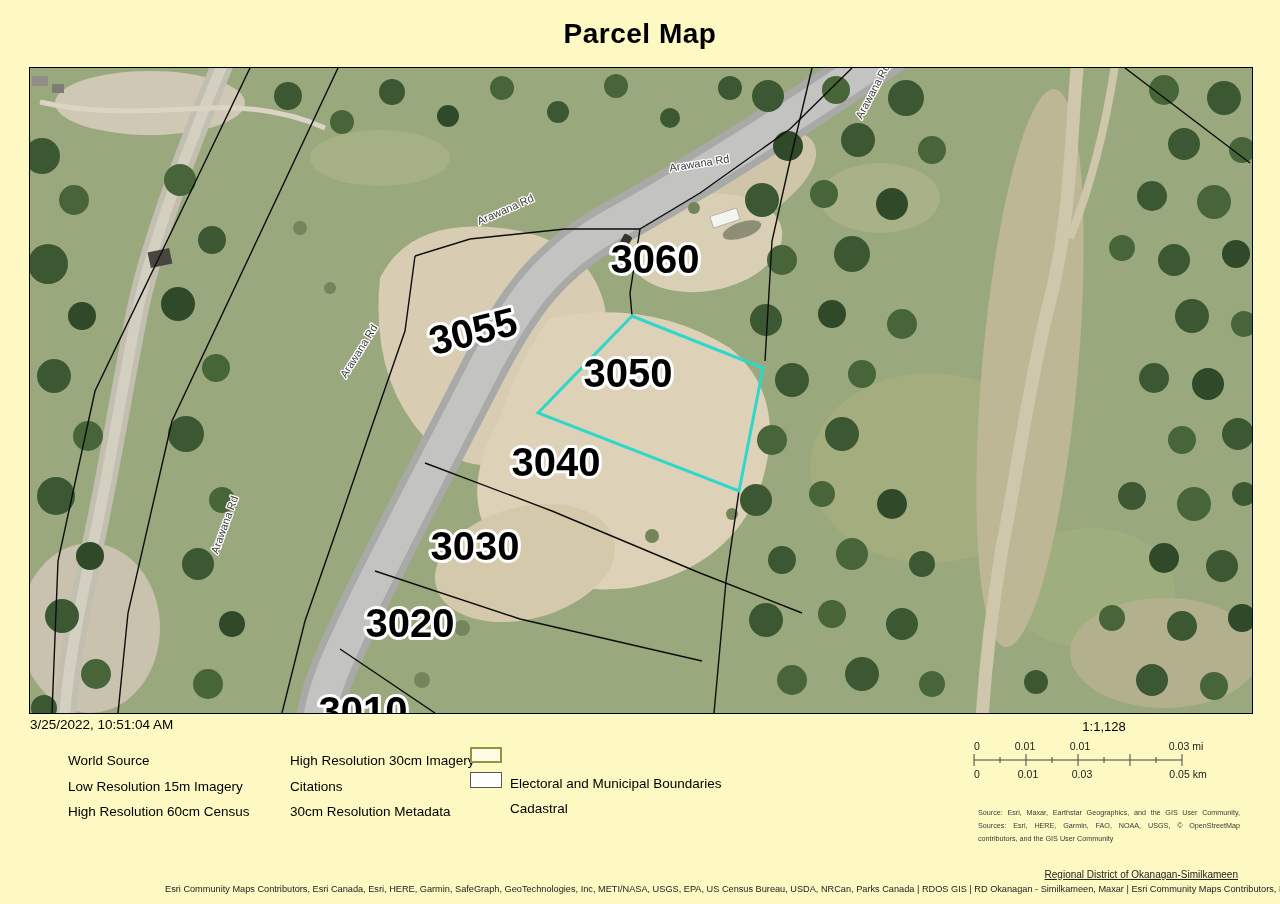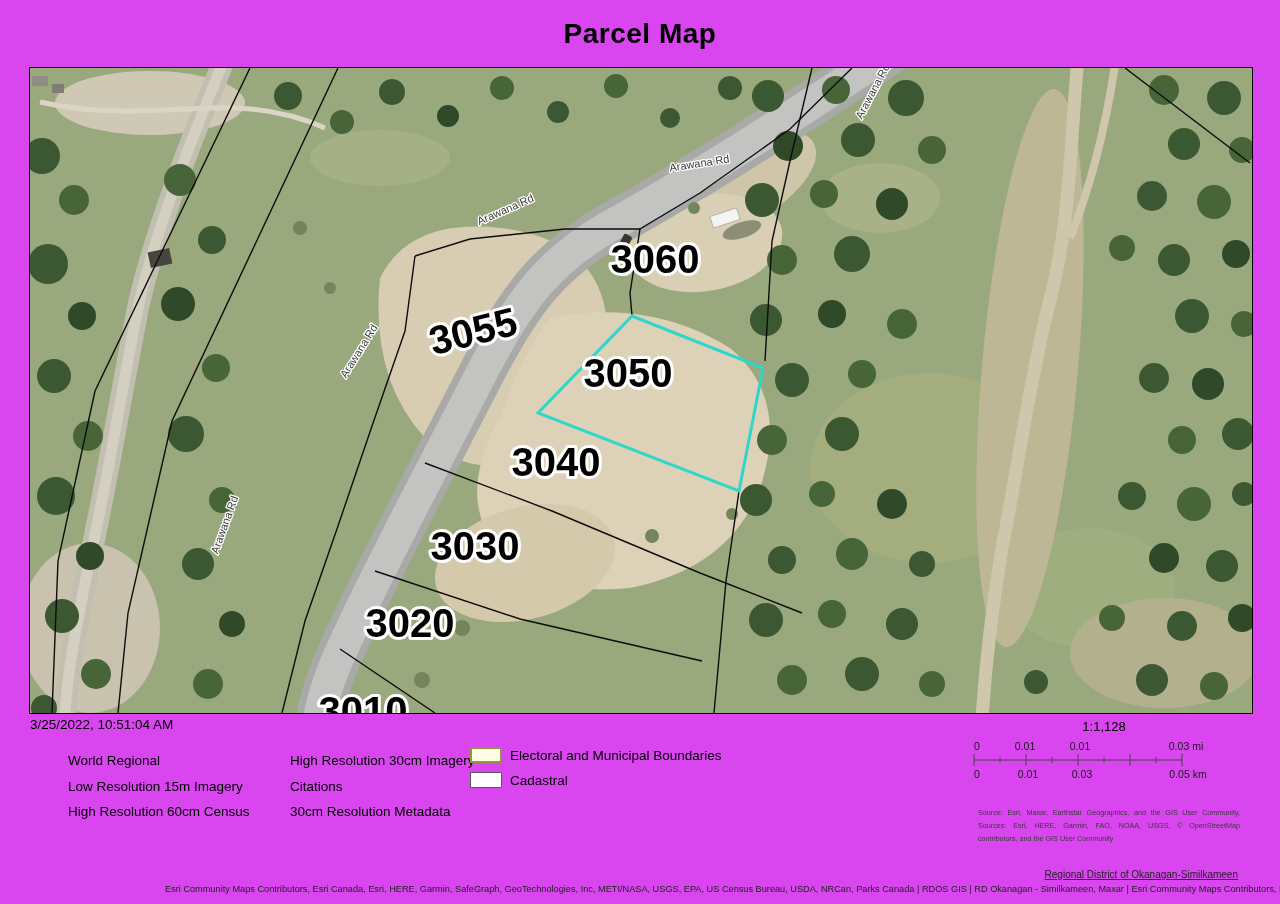--- a/index.html
+++ b/index.html
@@ -1,16 +1,16 @@
 <!DOCTYPE html>
 <html><head>
 <meta charset="utf-8">
 <style>
   html,body{margin:0;padding:0;background:#fff;}
-  .page{position:relative;width:1280px;height:904px;background:#d946ef;overflow:hidden;
+  .page{position:relative;width:1280px;height:904px;background:#fef9c3;overflow:hidden;
         font-family:"Liberation Sans",sans-serif;color:#000;}
   .map-title{position:absolute;top:18px;left:0;width:100%;text-align:center;
              font-size:28px;font-weight:bold;letter-spacing:.5px;}
   .map-frame{position:absolute;left:29px;top:67px;width:1222px;height:645px;
              border:1px solid #000;overflow:hidden;background:#9aa87e;}
   .map-frame svg{display:block;}
 
   
   .t1{fill:#3c5832}.t2{fill:#48653a}.t3{fill:#2f4929}.bush{fill:#74855c}
   .pline{fill:none;stroke:#0d0d0d;stroke-width:1.4px;}
@@ -19,21 +19,21 @@
   .rlabel{font:400 11px "Liberation Sans",sans-serif;fill:#3d3d3d;stroke:#fff;
           stroke-width:2.6px;paint-order:stroke;stroke-linejoin:round;text-anchor:middle;}
 
   .datetime{position:absolute;left:30px;top:717px;font-size:13.5px;}
   .leg-col{position:absolute;top:748px;font-size:13.5px;line-height:25.5px;}
   .leg-col.c1{left:68px}.leg-col.c2{left:290px}
   .leg-col div{height:25.5px}
   .swatch{position:absolute;width:32px;height:16px;box-sizing:border-box;}
   .swatch.s1{left:470px;top:747px;background:#fcfce4;border:2px solid #94943f;}
   .swatch.s2{left:470px;top:772px;background:#ffffff;border:1px solid #595959;}
-  .swlabel{position:absolute;font-size:13.5px;}
+  .swlabel{position:absolute;font-size:13.5px;margin-top:28px;}
   .swlabel.l1{left:510px;top:748px;}
   .swlabel.l2{left:510px;top:773px;}
 
   .scale-ratio{position:absolute;left:1014px;top:719px;width:180px;text-align:center;font-size:13px;}
   .scalebar{position:absolute;left:958px;top:738px;}
   .scalebar text{font:10.5px "Liberation Sans",sans-serif;fill:#1a1a1a;text-anchor:middle;}
   .scalebar line{stroke:#444;stroke-width:1;}
 
   .source-text{position:absolute;left:978px;top:806px;width:262px;font-size:7.2px;
                line-height:13px;text-align:justify;color:#3a3a3a;}
@@ -226,21 +226,21 @@
         <text class="plabel" x="445" y="492">3030</text>
         <text class="plabel" x="380" y="569">3020</text>
         <text class="plabel" x="333" y="657">3010</text>
       </g>
     </svg>
   </div>
 
   <div class="datetime">3/25/2022, 10:51:04 AM</div>
 
   <div class="leg-col c1">
-    <div>World Regional</div>
+    <div>World Source</div>
     <div>Low Resolution 15m Imagery</div>
     <div>High Resolution 60cm Census</div>
   </div>
   <div class="leg-col c2">
     <div>High Resolution 30cm Imagery</div>
     <div>Citations</div>
     <div>30cm Resolution Metadata</div>
   </div>
 
   <div class="swatch s1"></div>

